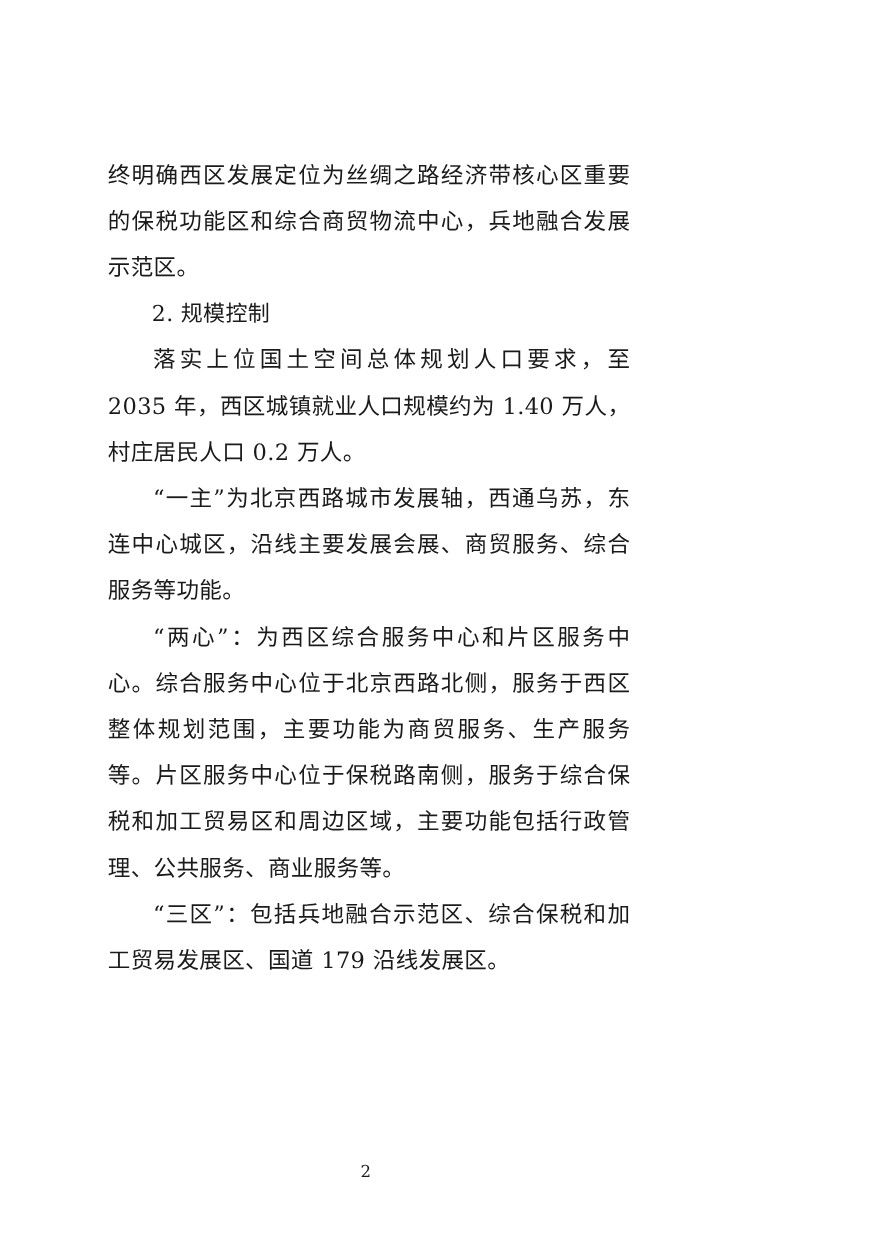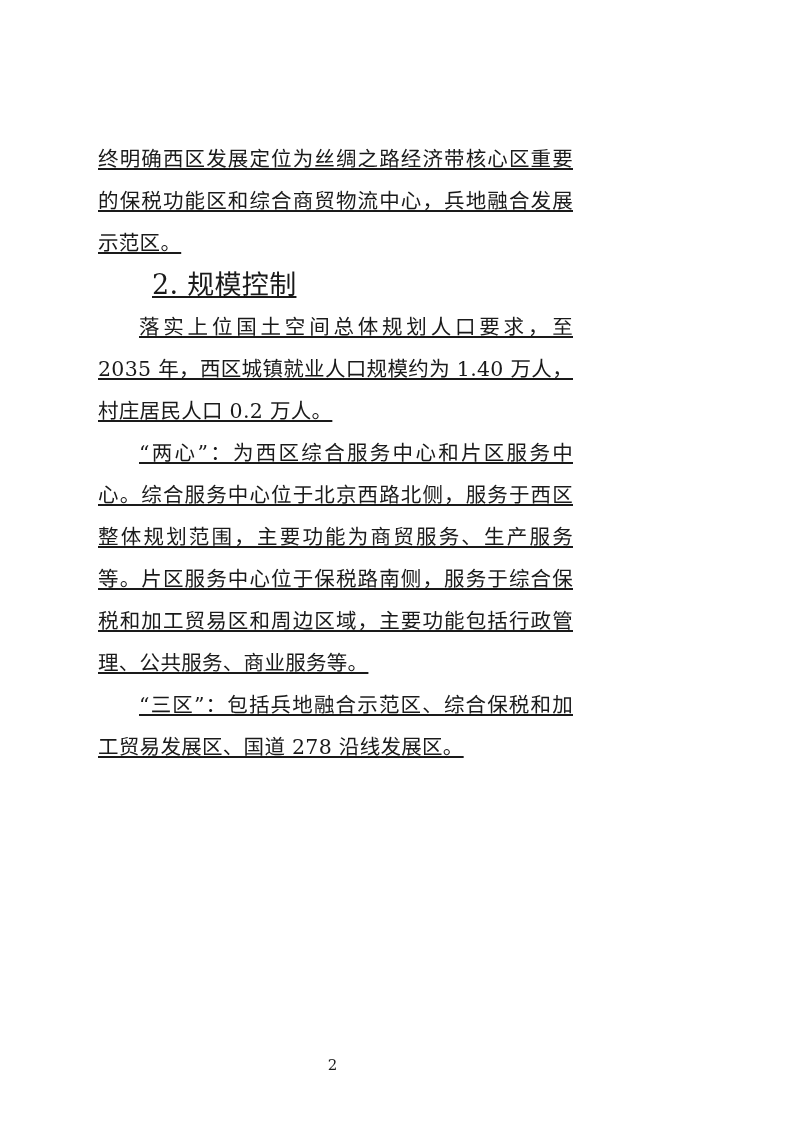--- a/index.html
+++ b/index.html
@@ -16,41 +16,40 @@
     overflow: hidden;
   }
   .page {
     position: absolute;
     top: 0;
     left: 0;
     width: 665px;
     height: 1122px;
     box-sizing: border-box;
     padding: 138px 92px 40px 98px;
-    text-decoration: underline;
   }
   .doc-body {
     font-size: 20.5px;
     line-height: 42px;
     letter-spacing: 0.3px;
     text-align: justify;
     text-justify: inter-ideograph;
   }
   .para {
     margin: 0;
     text-indent: 2em;
   }
   .para.no-indent {
     text-indent: 0;
   }
   .heading {
     margin: 0;
     text-indent: 2em;
     font-weight: normal;
-    font-size: 27px;
+    font-size: 20px;
     line-height: 42px;
   }
   .page-number {
     position: absolute;
     left: 0;
     right: 0;
     bottom: 48px;
     text-align: center;
     font-size: 15px;
     font-family: "DejaVu Serif", "Liberation Serif", serif;
@@ -58,17 +57,18 @@
   }
 </style>
 </head>
 <body>
 
 <div class="page">
   <div class="doc-body">
     <p class="para no-indent">终明确西区发展定位为丝绸之路经济带核心区重要的保税功能区和综合商贸物流中心，兵地融合发展示范区。</p>
     <p class="heading">2. 规模控制</p>
     <p class="para">落实上位国土空间总体规划人口要求，至 2035 年，西区城镇就业人口规模约为 1.40 万人，村庄居民人口 0.2 万人。</p>
+    <p class="para">“一主”为北京西路城市发展轴，西通乌苏，东连中心城区，沿线主要发展会展、商贸服务、综合服务等功能。</p>
     <p class="para">“两心”：为西区综合服务中心和片区服务中心。综合服务中心位于北京西路北侧，服务于西区整体规划范围，主要功能为商贸服务、生产服务等。片区服务中心位于保税路南侧，服务于综合保税和加工贸易区和周边区域，主要功能包括行政管理、公共服务、商业服务等。</p>
-    <p class="para">“三区”：包括兵地融合示范区、综合保税和加工贸易发展区、国道 278 沿线发展区。</p>
+    <p class="para">“三区”：包括兵地融合示范区、综合保税和加工贸易发展区、国道 179 沿线发展区。</p>
   </div>
   <div class="page-number">2</div>
 </div>
 
 </body></html>

